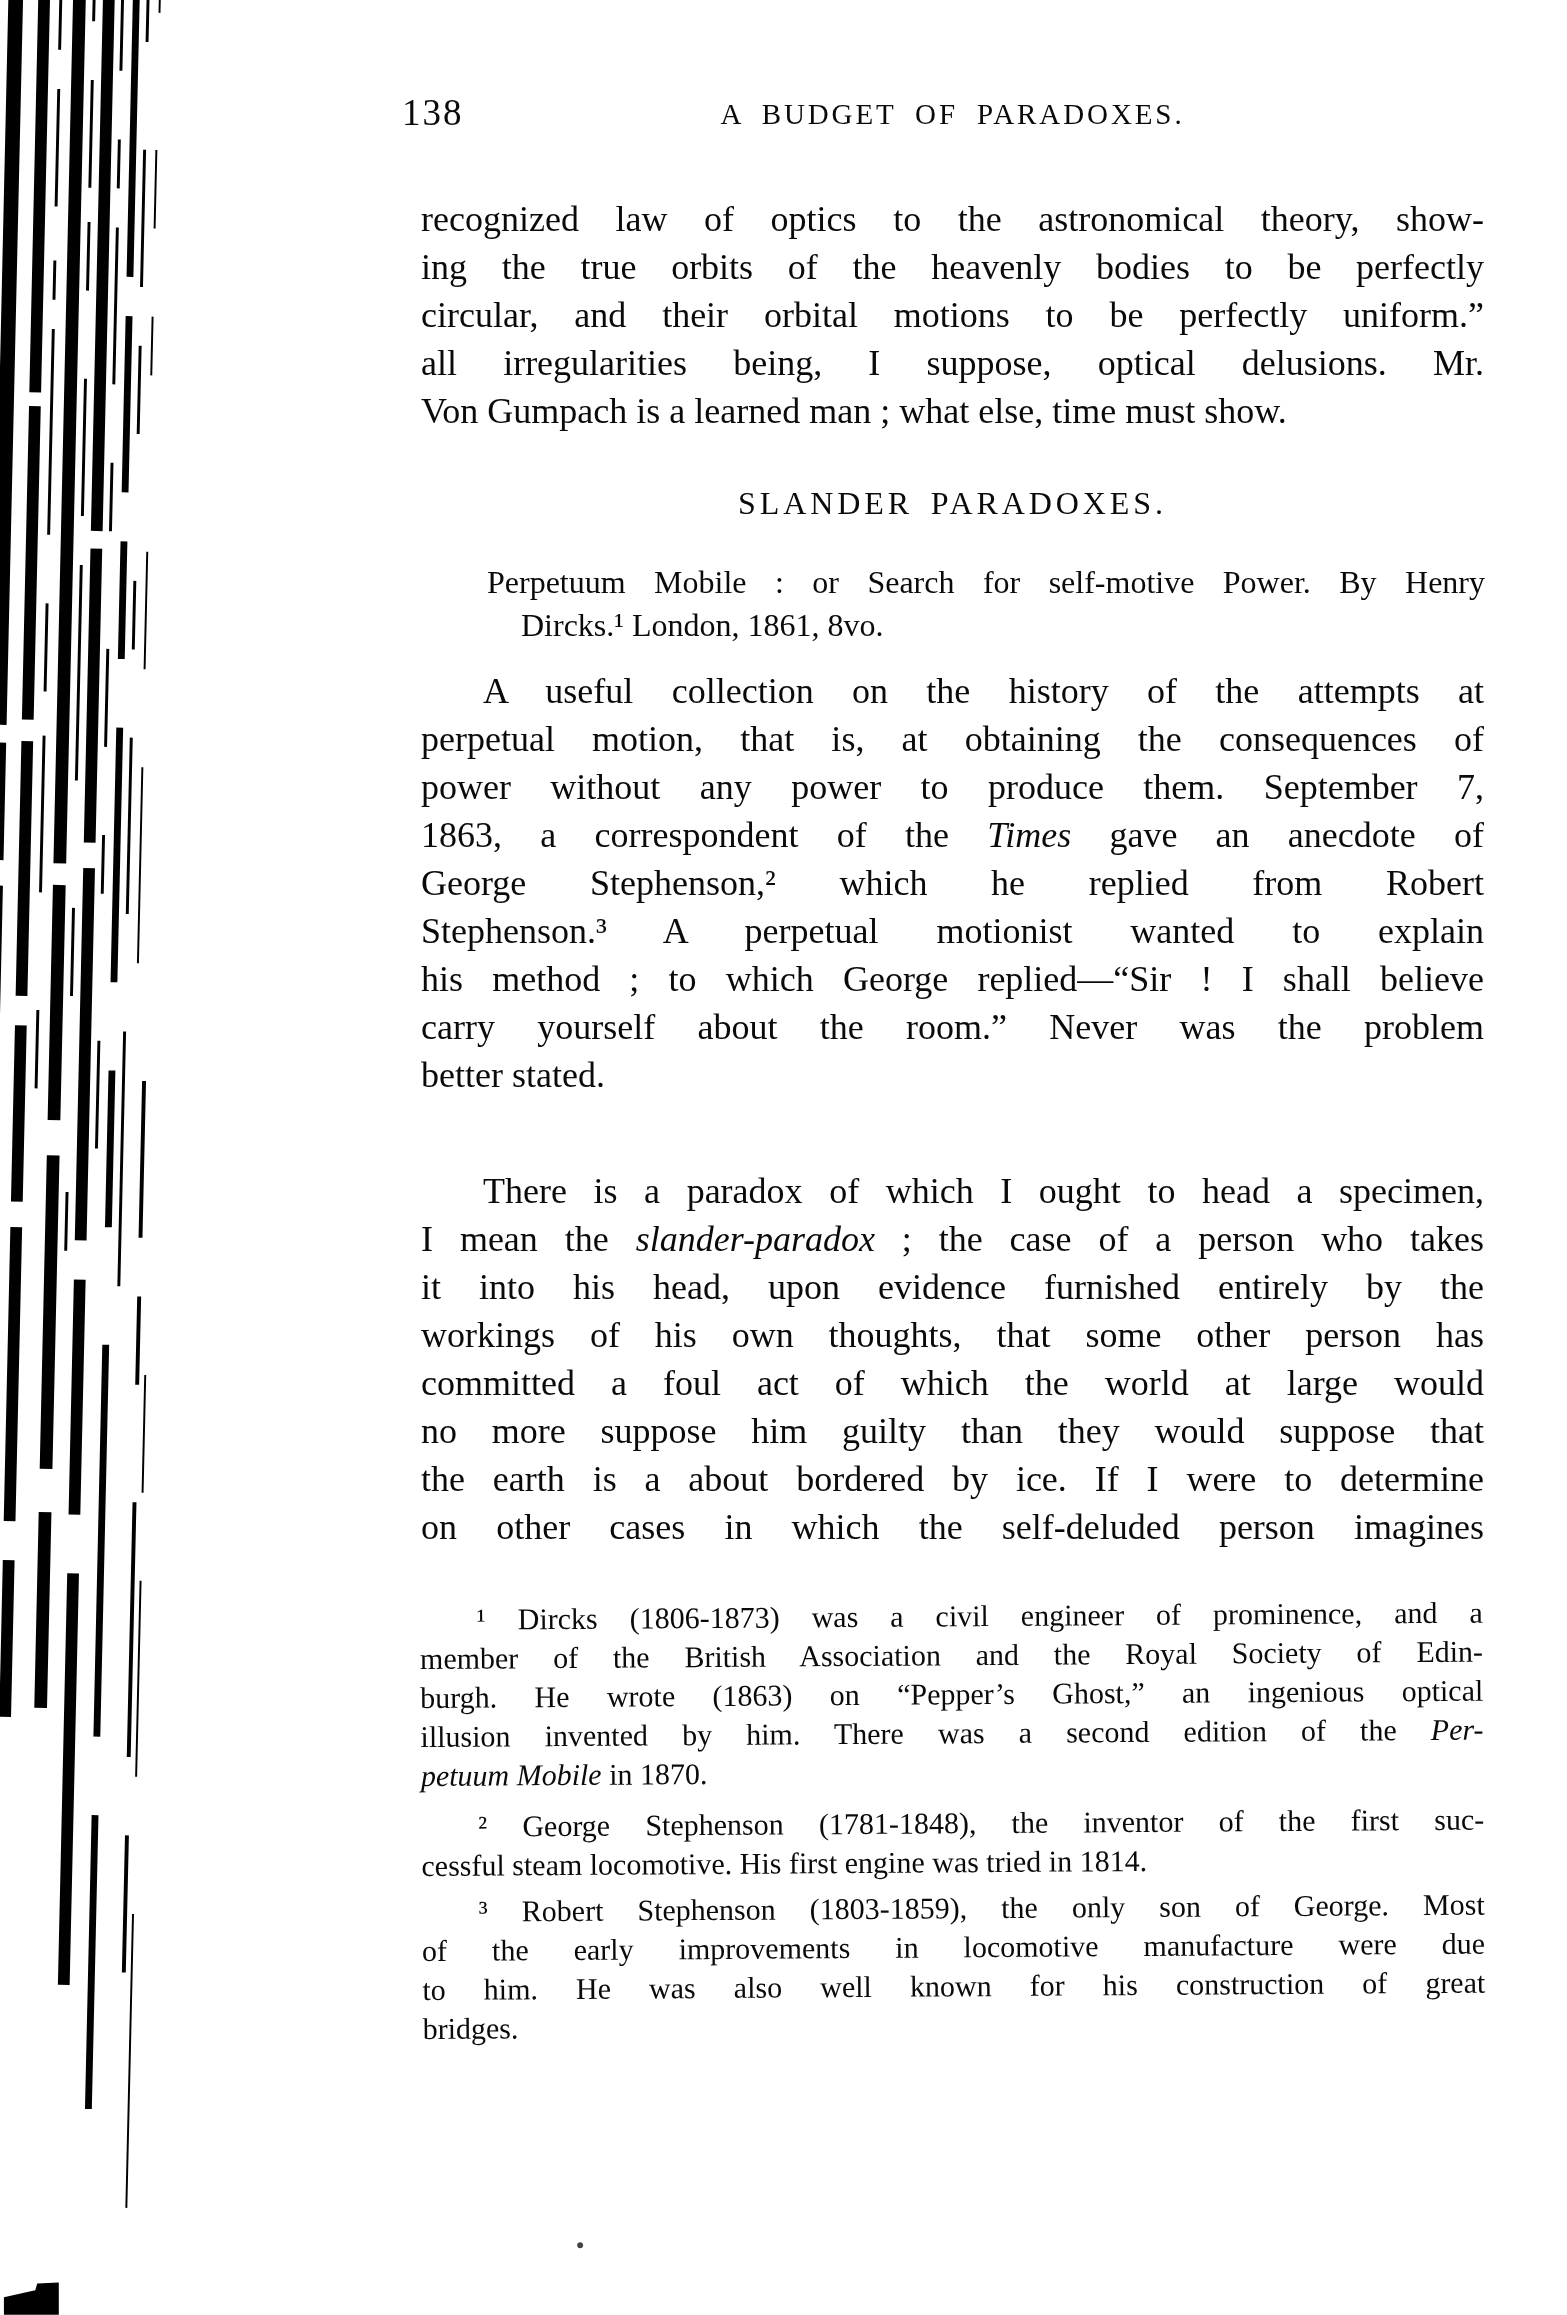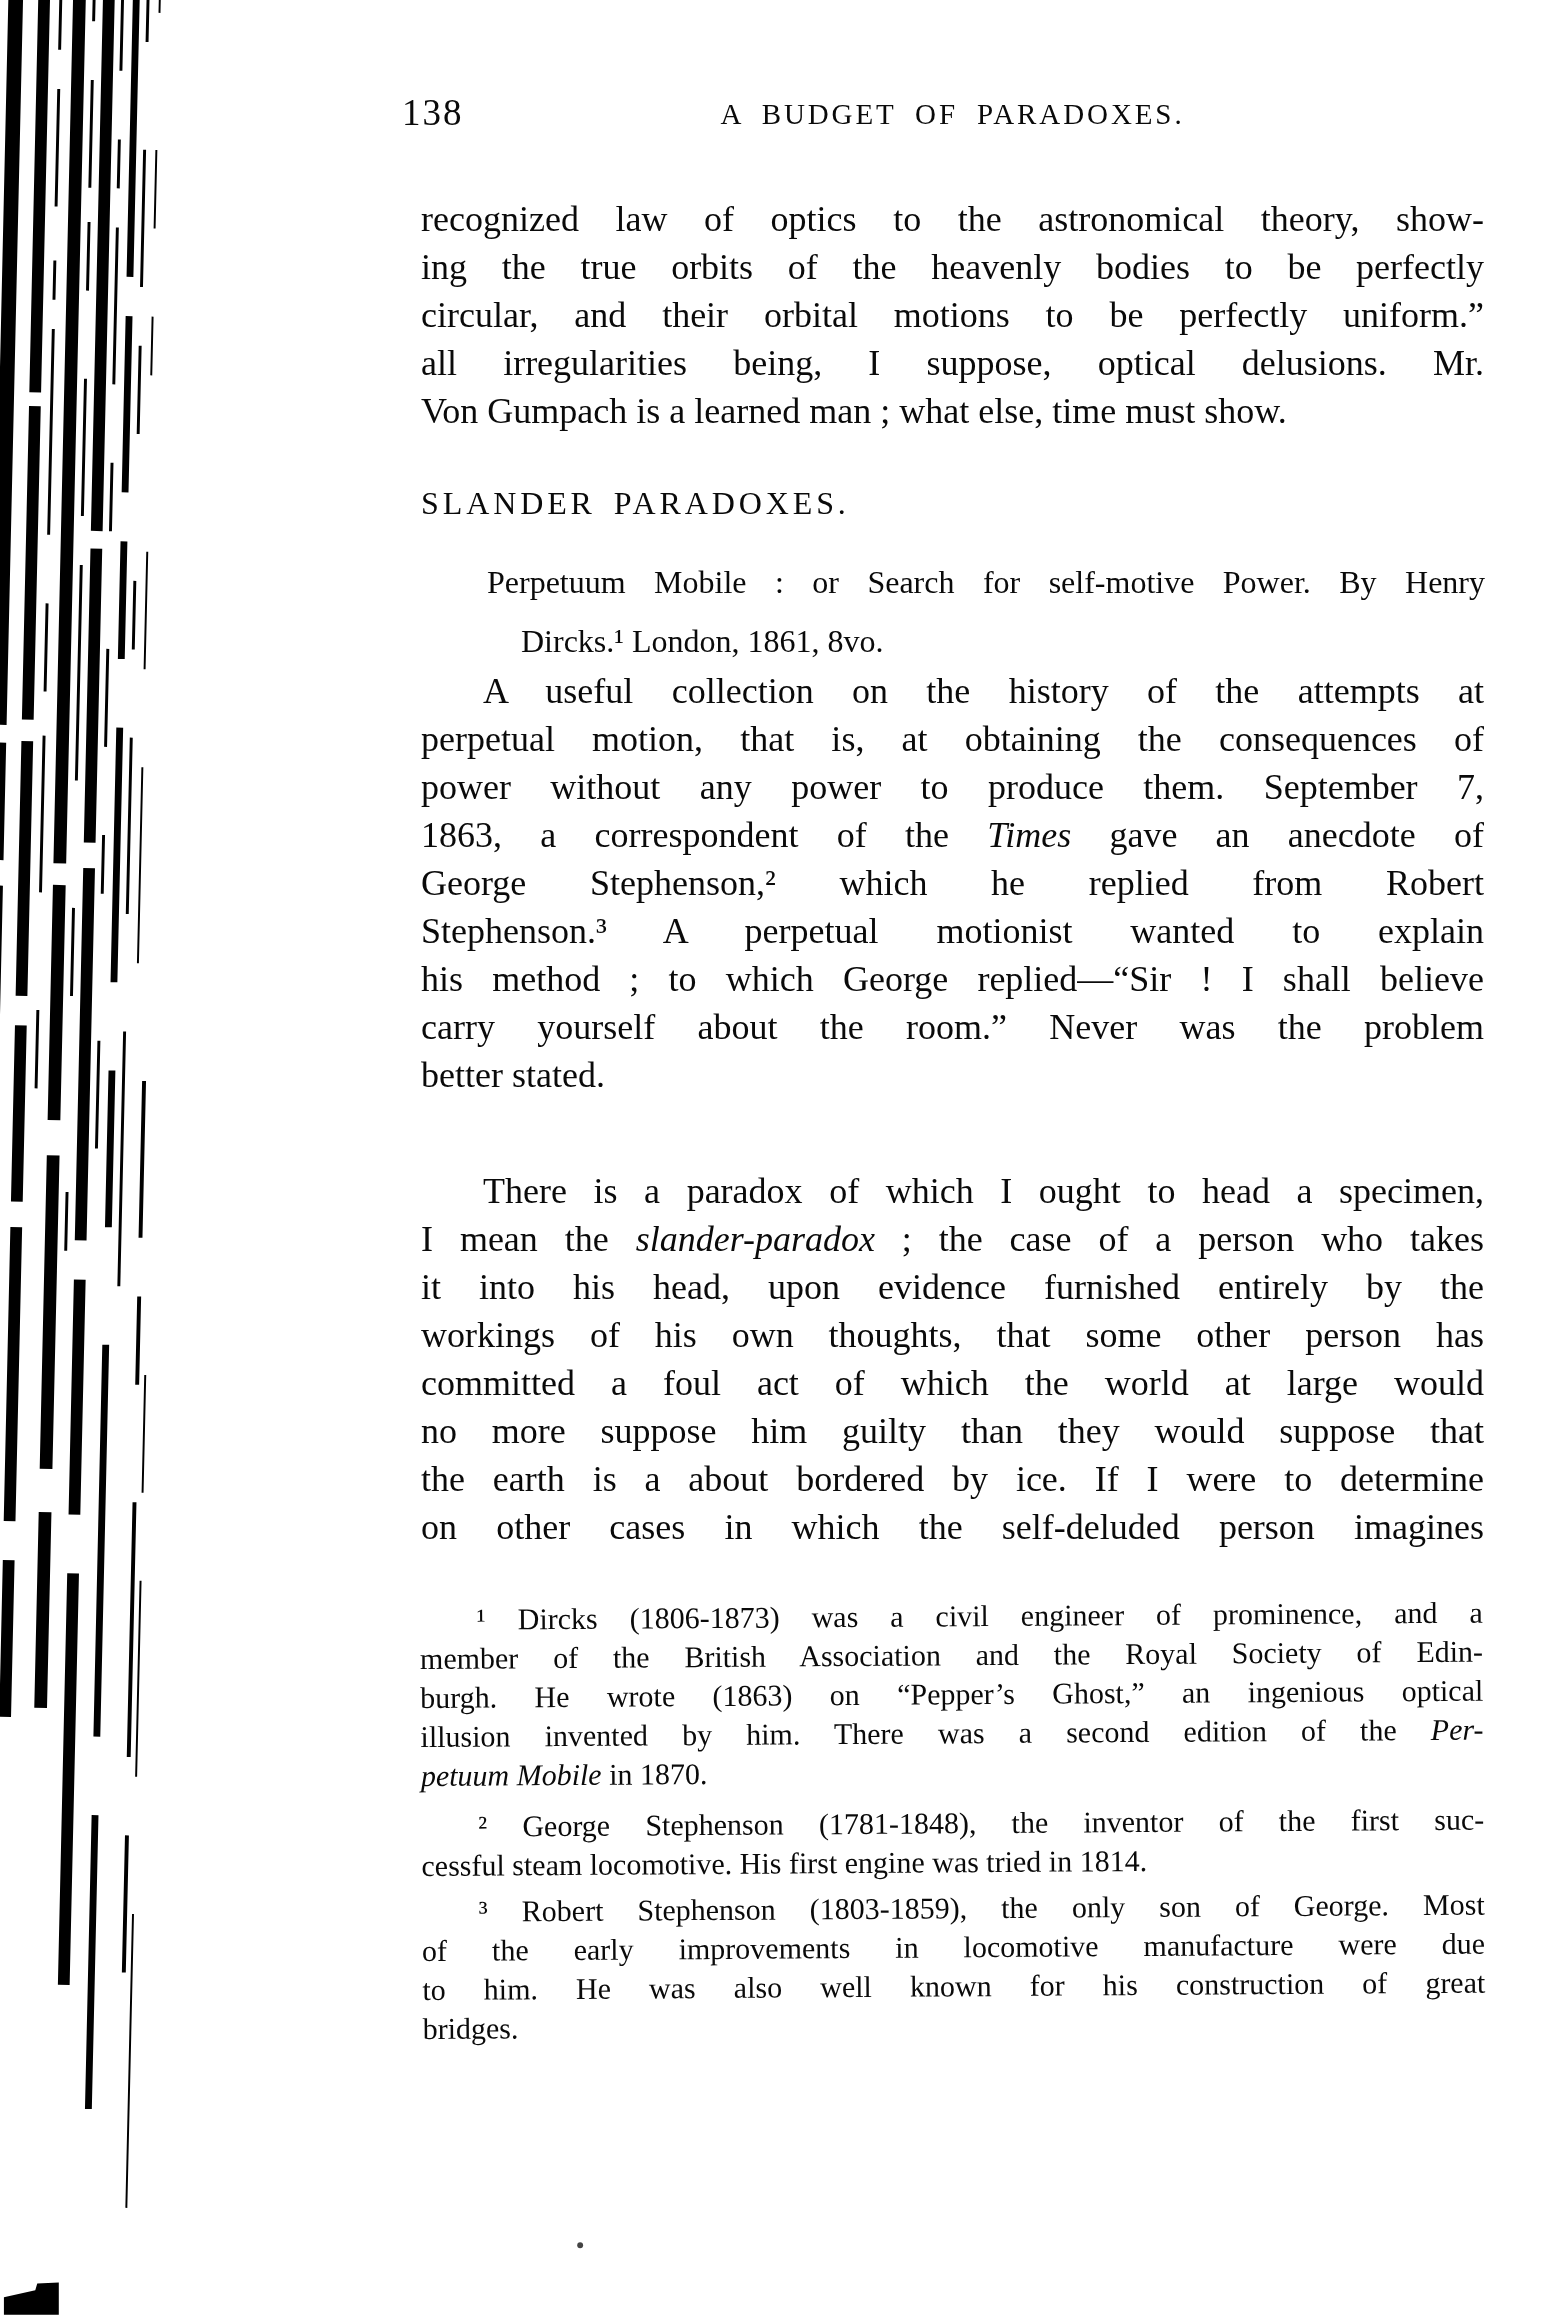--- a/index.html
+++ b/index.html
@@ -29,28 +29,28 @@
     font-size:36px; line-height:48px; height:48px;
     text-align:justify; text-align-last:justify;
     white-space:normal;
   }
   .ln i { font-style:italic; }
   .ln.end { text-align-last:left; }
   .ln.ind { text-indent:62px; }
 
   .heading {
     position:absolute; left:421px; top:484px; width:1063px;
-    text-align:left; font-size:32px; line-height:39px;
+    text-align:center; font-size:32px; line-height:39px;
     letter-spacing:3.9px; word-spacing:5.9px;
   }
 
   .biblio { top:561px; }
   .biblio .ln { font-size:32px; line-height:43px; height:43px; }
   .biblio .b1 { padding-left:66px; width:998px; }
-  .biblio .b2 { padding-left:100px; width:963px; text-align-last:left;margin-top:16px; }
+  .biblio .b2 { padding-left:100px; width:963px; text-align-last:left; }
 
   .p1 { top:195px; }
   .p2 { top:667px; }
   .p3 { top:1167px; }
 
   .footnotes { transform:rotate(-0.4deg); transform-origin:421px 1803px; }
   .fn .ln { font-size:30px; line-height:39px; height:39px; }
   .fn .ln.ind { text-indent:57px; }
   .fn1 { top:1600px; }
   .fn2 { top:1807px; }

